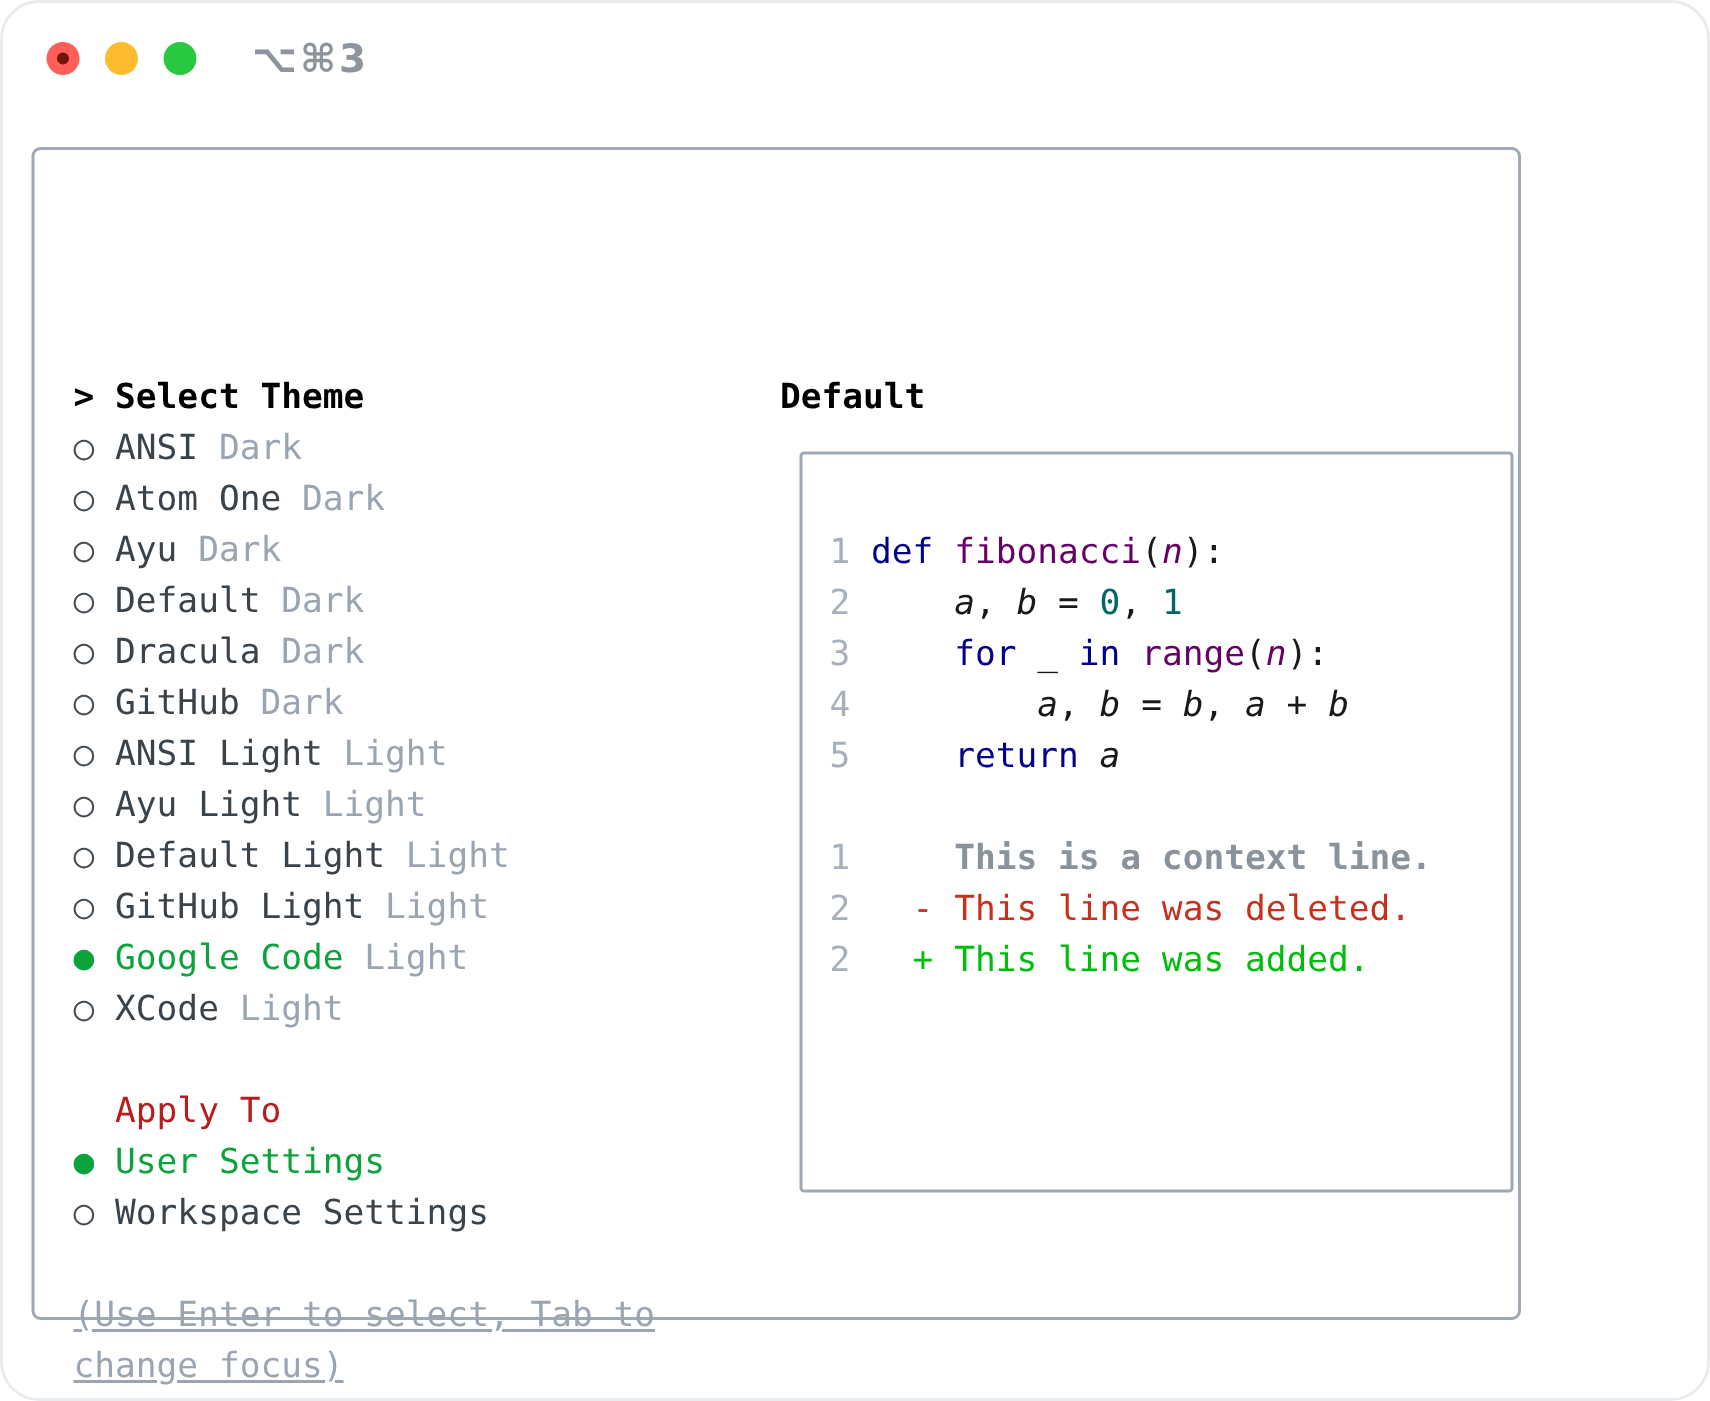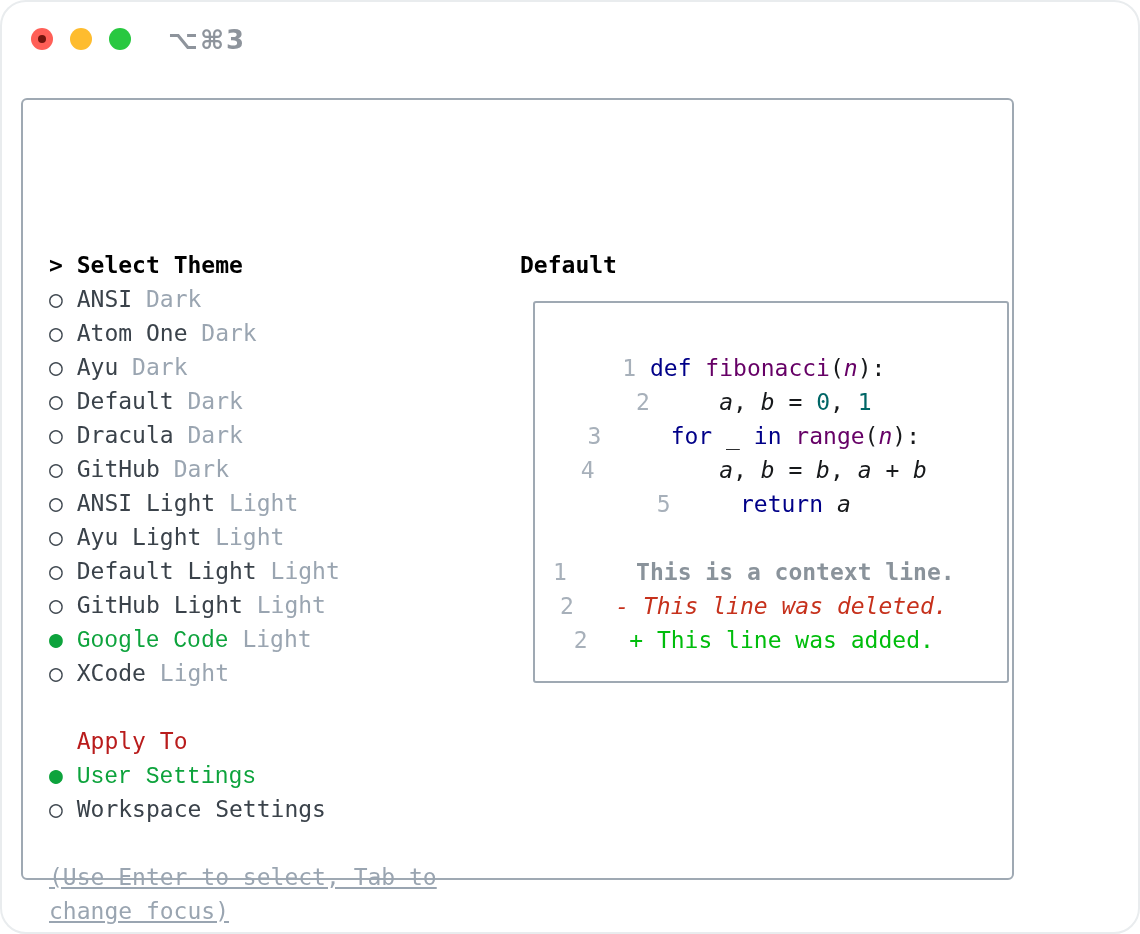--- a/index.html
+++ b/index.html
@@ -34,48 +34,47 @@
   .leftcol{
     position:absolute;left:26px;top:148px;
     font-size:23px;line-height:34px;white-space:pre;
   }
   .row{height:34px;}
   .focus-marker{font-weight:bold;color:#000;}
   .section-hdr{font-weight:bold;color:#000;}
   .radio{color:#454d55;}
   .radio.sel{color:var(--c-selected-green,#0da33c);}
   .iname{color:var(--c-item-text,#3a424a);}
-  .iname.sel{color:var(--c-selected-green,#0da33c);font-family:Liberation Mono, monospace;}
+  .iname.sel{color:var(--c-selected-green,#0da33c);}
   .suffix{color:var(--c-muted-text,#9aa5b1);}
   .apply-hdr{color:#b91c1c;}
   .hint{color:var(--c-muted-text,#9aa5b1);text-decoration:underline;}
   
   .preview-hdr{
     position:absolute;left:497px;top:148px;height:34px;line-height:34px;
     font-size:23px;font-weight:bold;color:#000;
   }
   .pbox{
-    position:absolute;left:510px;top:201px;width:476px;height:382px;
+    position:absolute;left:510px;top:201px;width:476px;height:494px;
     border:2px solid var(--c-panel-border,#9fa9b3);border-radius:3px;box-sizing:border-box;
     background:#fff;
-    text-align:center;
   }
   .prows{
     position:absolute;left:18px;top:48px;
     font-size:23px;line-height:34px;white-space:pre;
   }
   .ln{color:var(--c-line-number-gray,#a7b0ba);}
   .pl{color:#17191b;}
   .kw{color:var(--c-keyword-blue,#000088);}
   .fn{color:var(--c-function-purple,#660066);}
   .param{color:var(--c-function-purple,#660066);font-style:italic;}
   .var{color:#17191b;font-style:italic;}
   .num{color:var(--c-literal-teal,#006666);}
   .ctx{color:var(--c-context-gray,#8a939b);font-weight:bold;}
-  .del{color:var(--c-diff-deleted-red,#c6311c);font-style:italic;}
+  .del{color:var(--c-diff-deleted-red,#c6311c);}
   .add{color:var(--c-diff-added-green,#00bd0c);}
 </style>
 </head>
 <body>
 
 <div class="window">
 
   <div class="traffic">
     <span class="light red">
         <span class="dot"></span>

